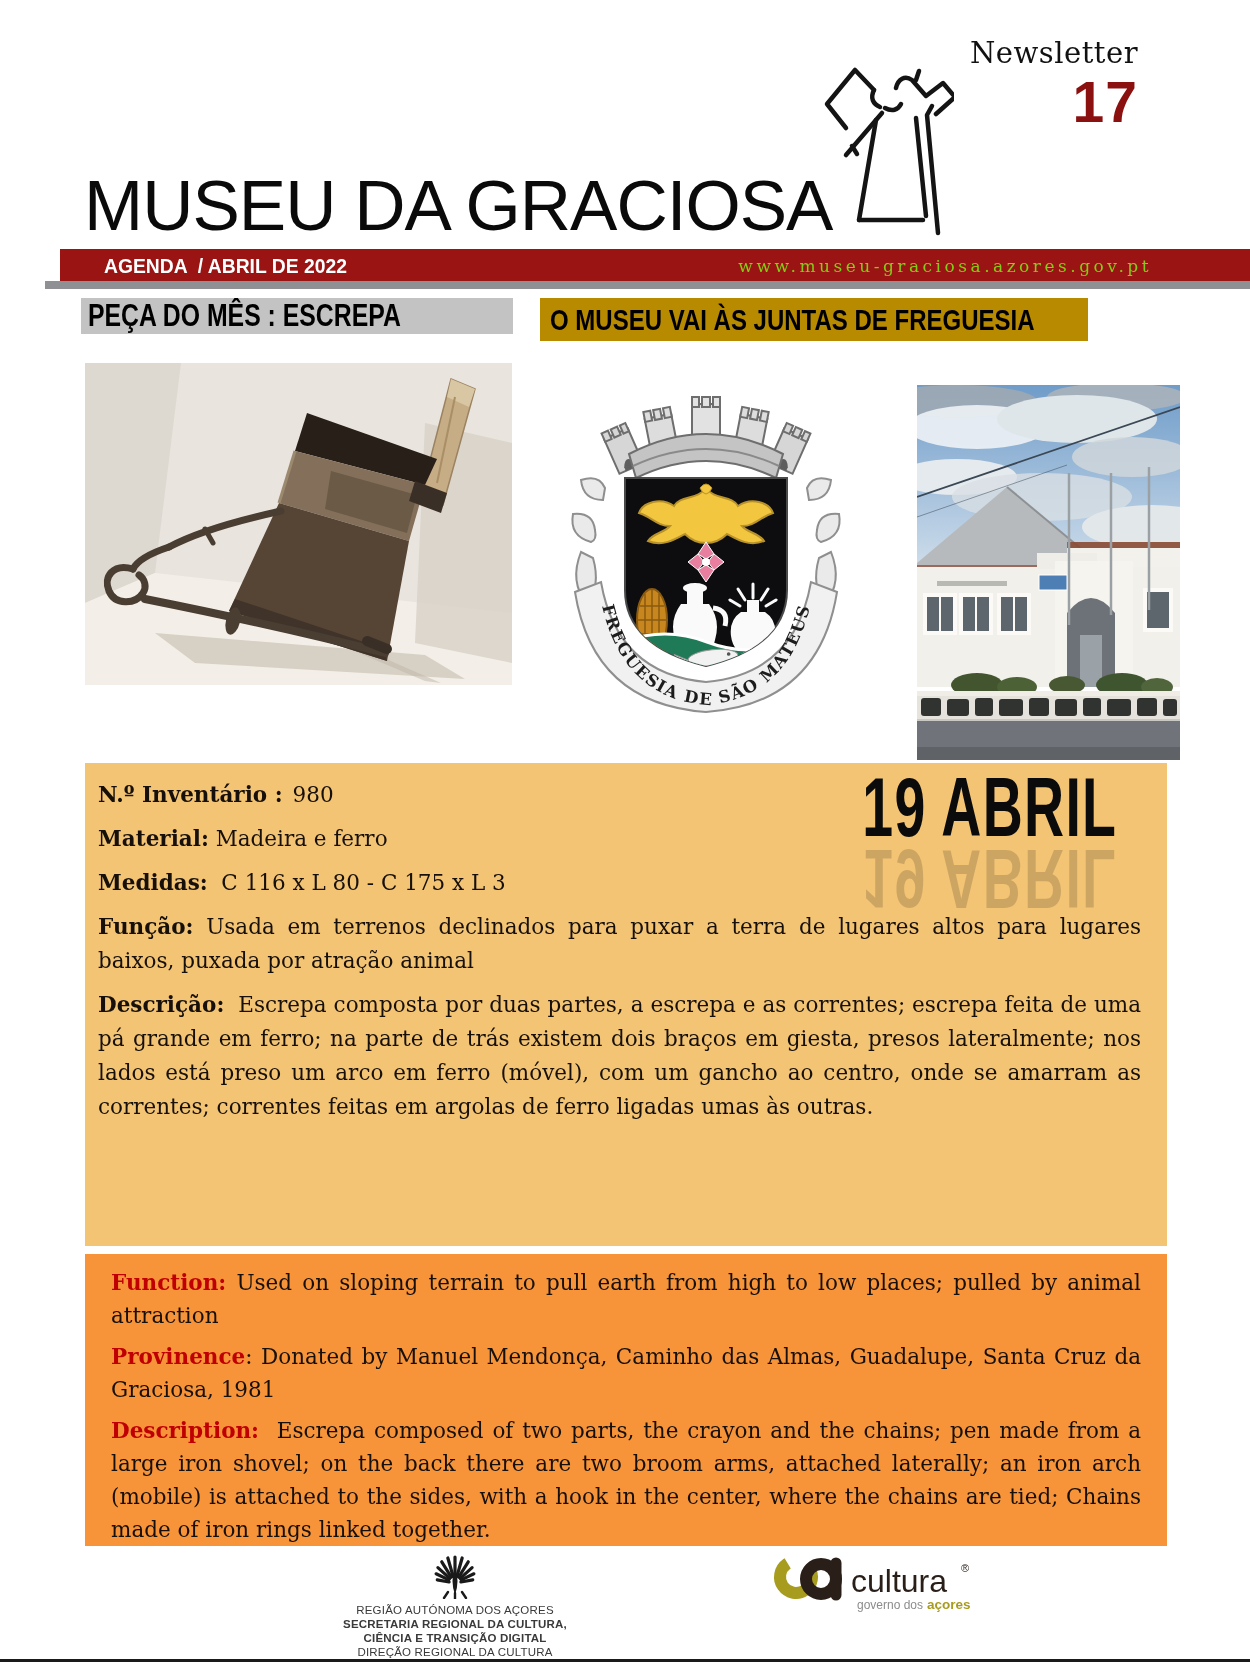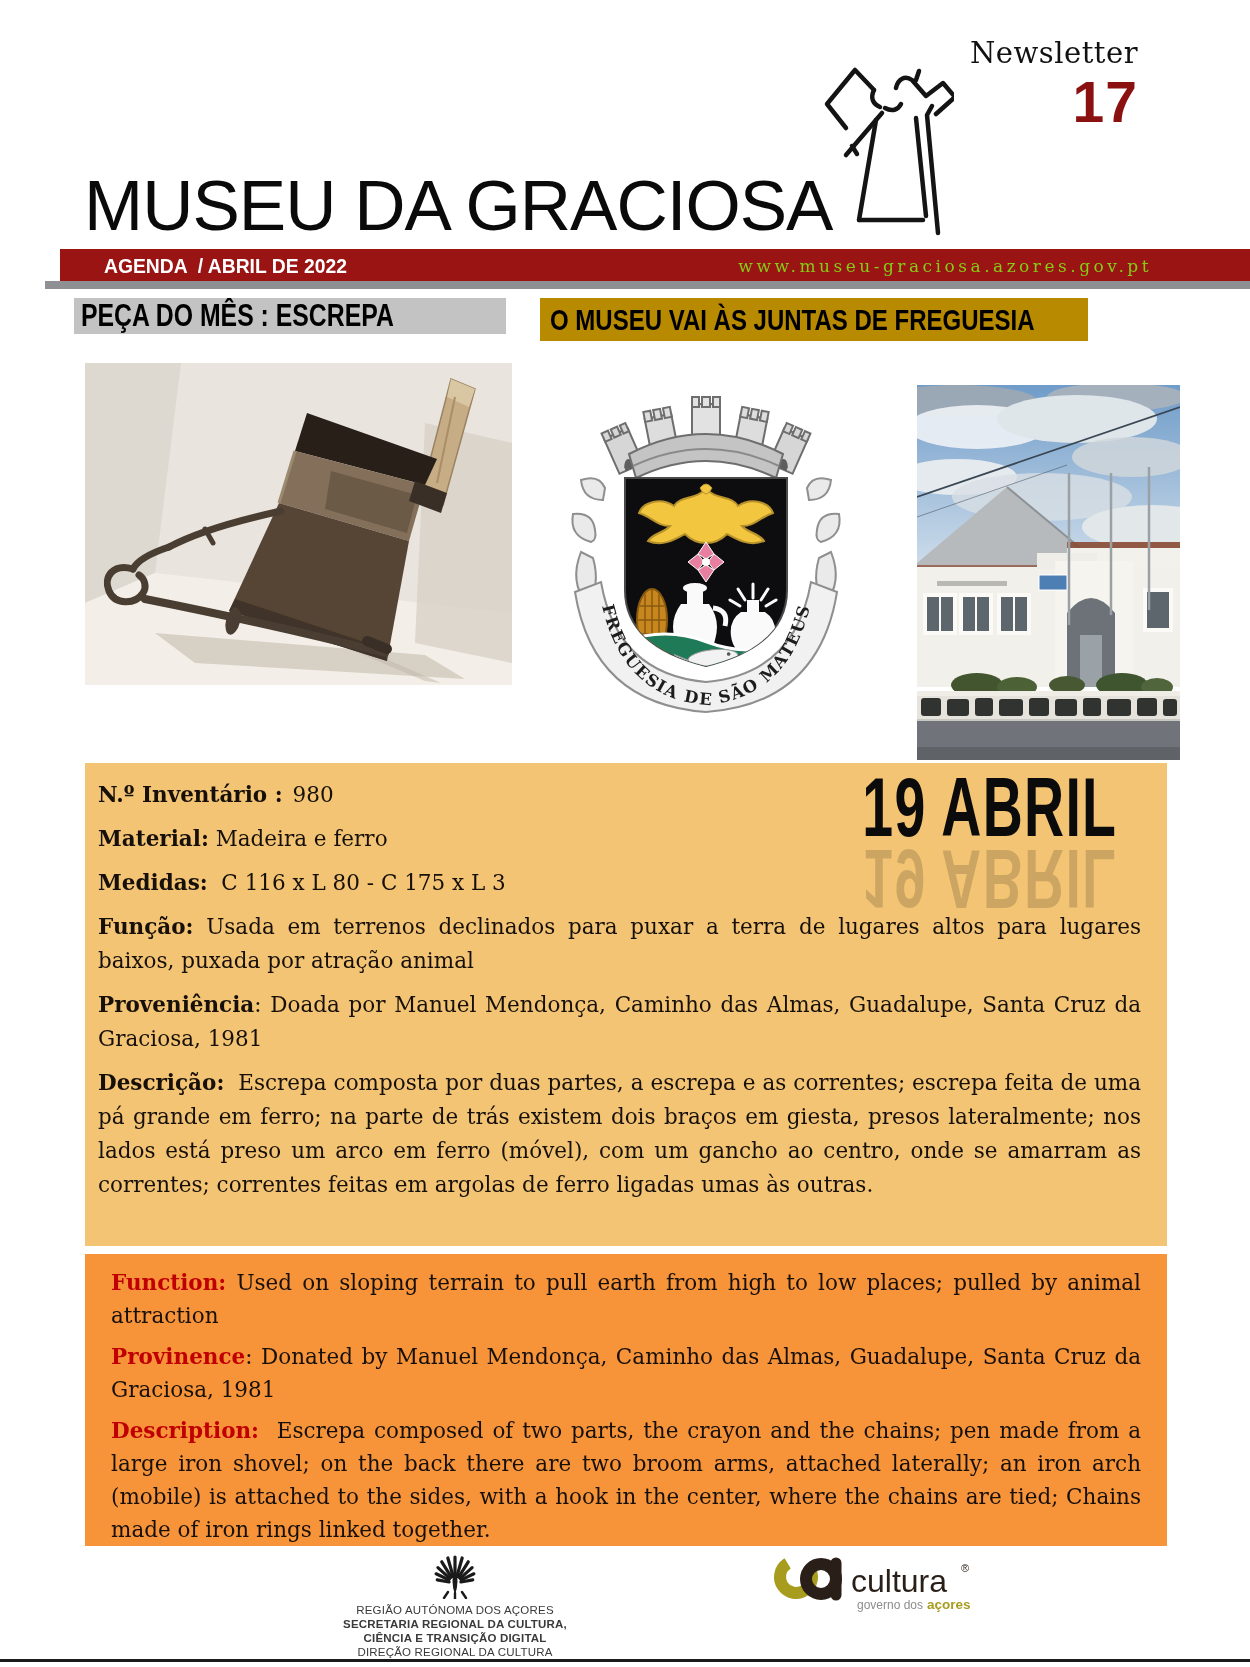--- a/index.html
+++ b/index.html
@@ -16,21 +16,21 @@
              letter-spacing:-1px;color:#0a0a0a;white-space:nowrap;line-height:1;}
   .redbar{position:absolute;left:60px;top:249px;width:1205px;height:32px;background:var(--bar_red);}
   .agenda{position:absolute;left:44px;top:5px;color:#fff;font-weight:bold;font-size:21px;
           white-space:pre;display:inline-block;transform:scaleX(.92);transform-origin:0 50%;}
   .weburl{position:absolute;right:113px;top:7px;color:#84cc16;font-family:"DejaVu Serif",serif;
           font-size:17px;letter-spacing:3.5px;white-space:nowrap;}
   .graystrip{position:absolute;left:45px;top:281px;width:1205px;height:8px;background:var(--strip_gray);}
   
   .secHdr{position:absolute;top:298px;font-weight:bold;color:#000;white-space:nowrap;overflow:hidden;}
   .secHdr .cond{display:inline-block;transform:scaleX(.8);transform-origin:0 50%;}
-  .hdrGray{left:74px;width:425px;height:36px;background:var(--box_gray);padding-left:7px;}
+  .hdrGray{left:81px;width:425px;height:36px;background:var(--box_gray);padding-left:7px;}
   .hdrGray .cond{font-size:31px;line-height:36px;}
   .hdrGold{left:540px;width:538px;height:43px;background:var(--box_gold);padding-left:10px;}
   .hdrGold .cond{font-size:30px;line-height:43px;}
   
   .photo{position:absolute;display:block;}
   
   .infoBox{position:absolute;left:85px;box-sizing:border-box;
            font-family:"DejaVu Serif",serif;color:#17100a;font-size:21.5px;}
   .tanbox{top:763px;width:1082px;height:483px;background:var(--box_tan);padding:15px 26px 0 13px;}
   .tanbox p{margin:0 0 10px 0;line-height:34px;text-align:justify;}
@@ -320,21 +320,20 @@
 
   <div class="infoBox tanbox">
     <div class="dateWrap">
       <span class="dateTxt">19 ABRIL</span>
       <span class="dateTxt dateRefl">19 ABRIL</span>
     </div>
     <p><span class="lbl">N.º Inventário :</span><span class="invVal">980</span></p>
     <p><span class="lbl">Material:</span> <span>Madeira e ferro</span></p>
     <p><span class="lbl">Medidas:</span>&nbsp; <span>C 116 x L 80 - C 175 x L 3</span></p>
     <p><span class="lbl">Função:</span> <span>Usada em terrenos declinados para puxar a terra de lugares altos para lugares baixos, puxada por atração animal</span></p>
-    <p><span class="lbl">Proveniência</span><span>: Doada por Manuel Mendonça, Caminho das Almas, Guadalupe, Santa Cruz da Graciosa, 1981</span></p>
     <p><span class="lbl">Descrição:</span>&nbsp; <span>Escrepa composta por duas partes, a escrepa e as correntes; escrepa feita de uma pá grande em ferro; na parte de trás existem dois braços em giesta, presos lateralmente; nos lados está preso um arco em ferro (móvel), com um gancho ao centro, onde se amarram as correntes; correntes feitas em argolas de ferro ligadas umas às outras.</span></p>
   </div>
 
   <div class="infoBox orangebox">
     <p><span class="lblred">Function:</span> <span>Used on sloping terrain to pull earth from high to low places; pulled by animal attraction</span></p>
     <p><span class="lblred">Provinence</span><span>: Donated by Manuel Mendonça, Caminho das Almas, Guadalupe, Santa Cruz da Graciosa, 1981</span></p>
     <p><span class="lblred">Description:</span>&nbsp; <span>Escrepa composed of two parts, the crayon and the chains; pen made from a large iron shovel; on the back there are two broom arms, attached laterally; an iron arch (mobile) is attached to the sides, with a hook in the center, where the chains are tied; Chains made of iron rings linked together.</span></p>
   </div>
 
   <div class="gov">

